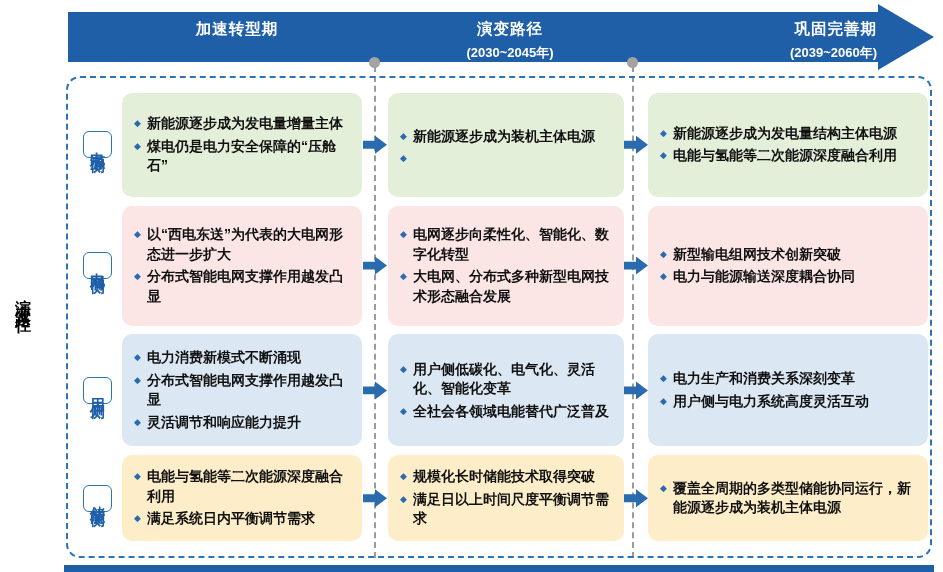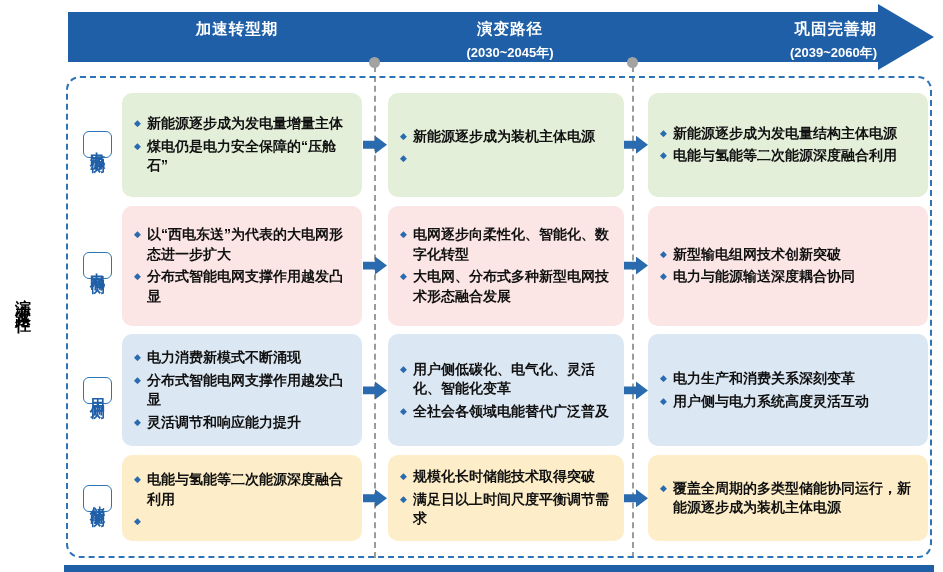--- a/index.html
+++ b/index.html
@@ -216,20 +216,21 @@
         <div class="label-col">
           <div class="row-label">储能侧</div>
         </div>
         <div class="cell" style="background: rgb(253, 238, 201);">
           <div class="bullet">
             <span class="diamond">◆</span>
             <span class="bullet-text">电能与氢能等二次能源深度融合利用</span>
           </div>
           <div class="bullet">
             <span class="diamond">◆</span>
+            <span class="bullet-text">满足系统日内平衡调节需求</span>
           </div>
         </div>
         <div class="arrow-col">
           <div class="flow-arrow"></div>
         </div>
         <div class="cell" style="background: rgb(253, 238, 201);">
           <div class="bullet">
             <span class="diamond">◆</span>
             <span class="bullet-text">规模化长时储能技术取得突破</span>
           </div>

